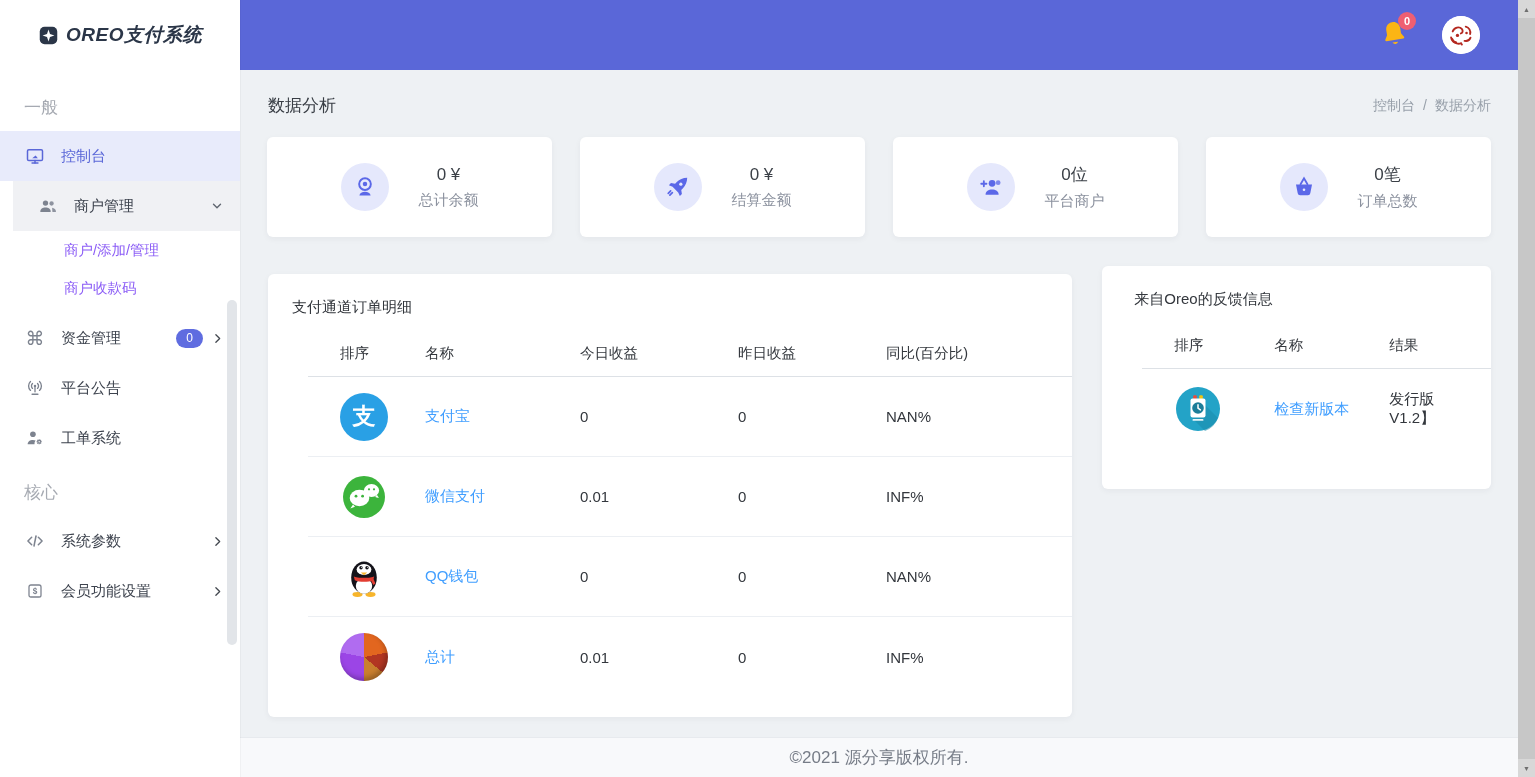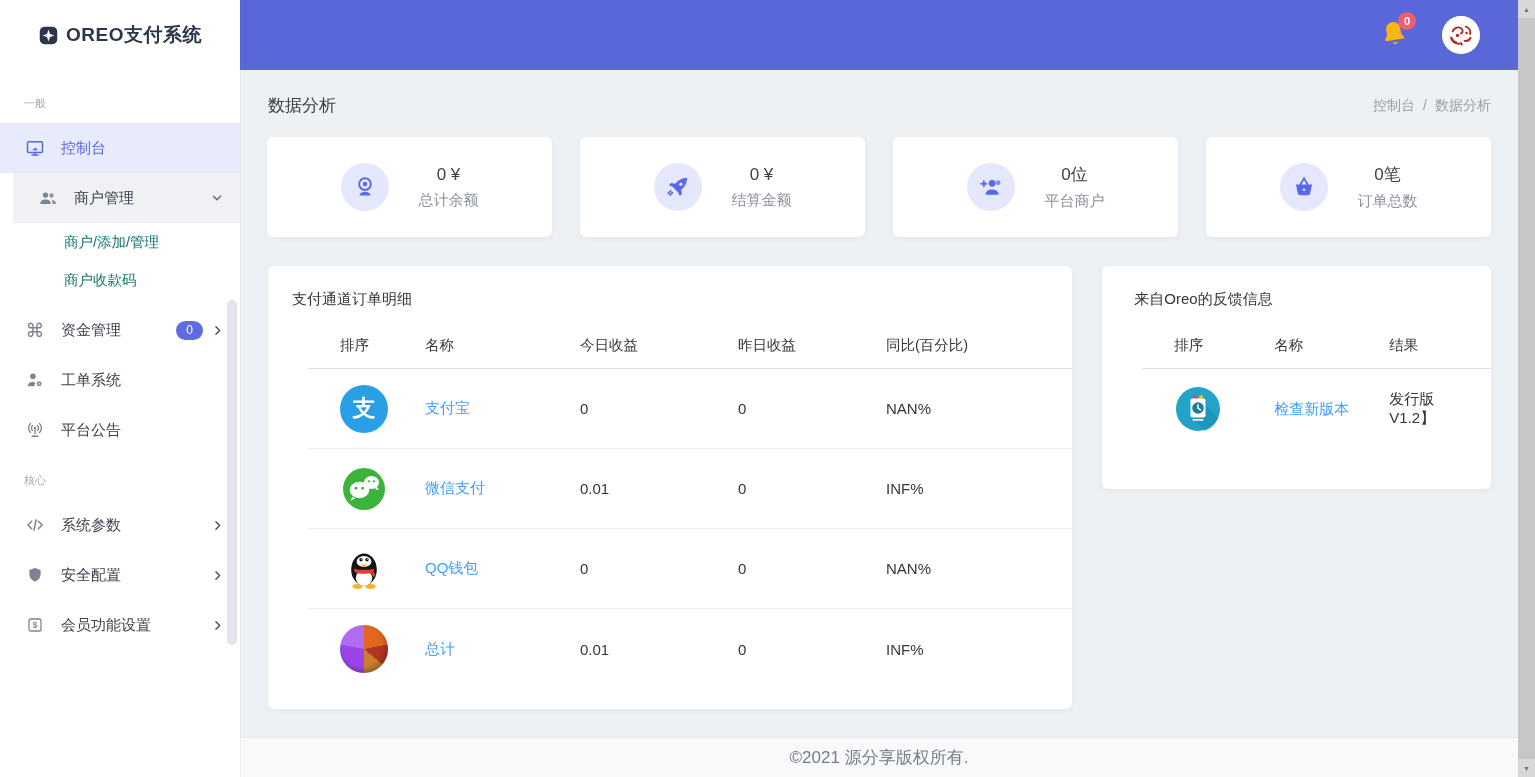--- a/index.html
+++ b/index.html
@@ -7,28 +7,28 @@
   body { font-family:"Liberation Sans","DejaVu Sans",sans-serif; background:#eef1f4; }
   .root { position:relative; width:1535px; height:777px; background:#eef1f4; overflow:hidden; }
 
   
   .vscrollbar { position:absolute; top:0; right:0; width:17px; height:777px; background:#c7c7c7; z-index:40; }
   .vscrollbar .btn { height:18px; background:#d8d8d8; display:flex; align-items:center; justify-content:center; font-size:7px; color:#6f6f6f; }
   .vscrollbar .btn.down { position:absolute; bottom:0; left:0; right:0; }
 
   
   .sidebar { position:absolute; left:0; top:0; width:240px; height:777px; background:#ffffff; z-index:30; box-shadow:1px 0 0 rgba(0,0,0,0.03); }
-  .logo { height:70px; display:flex; align-items:center; justify-content:center; gap:7px; font-size:19px; font-weight:bold; color:#2b3648; letter-spacing:.5px; }
-  .nav-section { padding:26px 4px 12px 24px; font-size:11px; color:#a6aab2;font-family:Liberation Serif, serif; }
+  .logo { height:70px; display:flex; align-items:center; justify-content:center; gap:7px; font-size:19px; font-weight:bold; color:#2b3648; letter-spacing:.5px;font-style:italic; }
+  .nav-section { padding:26px 4px 12px 24px; font-size:17px; color:#a6aab2;font-family:Liberation Serif, serif; }
   .nav-item { height:50px; display:flex; align-items:center; gap:15px; padding:0 16px 0 24px; font-size:15px; color:#3d434e; cursor:pointer; }
   .nav-item .nicon { width:22px; display:flex; align-items:center; justify-content:center; color:#7d838f; flex:0 0 22px; }
   .nav-item.active { background:#e8ebfb; color:#5a67d8; }
   .nav-item.expanded { background:#f0f1f4;margin-left:13px; }
   .nav-item .spacer { margin-left:auto; display:flex; align-items:center; gap:8px; }
-  .sub-item { height:38px; display:flex; align-items:center; padding-left:64px; font-size:14.5px; color:#0f766e; cursor:pointer; }
+  .sub-item { height:38px; display:flex; align-items:center; padding-left:64px; font-size:14.5px; color:#8b5cf6; cursor:pointer; }
   .cmd-glyph { font-size:19px; line-height:1; color:#7d838f; }
   .badge-pill { background:#5f6ce0; color:#fff; font-size:12px; min-width:27px; height:19px; line-height:19px; text-align:center; border-radius:10px; padding:0 6px; }
   .side-thumb { position:absolute; right:3px; top:300px; width:10px; height:345px; border-radius:6px; background:#e2e5e9; }
 
   
   .topbar { position:absolute; left:240px; top:0; width:1278px; height:70px; background:#5a67d8; display:flex; align-items:center; justify-content:flex-end; padding-right:38px; gap:30px; z-index:20; }
   .bell-wrap { position:relative; width:34px; height:34px; cursor:pointer; }
   .bell-wrap svg { transform:rotate(-9deg); }
   .notif-badge { position:absolute; top:-6px; right:-4px; background:#ee5f72; color:#fff; font-size:11px; font-weight:bold; width:18px; height:18px; border-radius:50%; display:flex; align-items:center; justify-content:center; }
   .avatar { width:38px; height:38px; border-radius:50%; background:#fff; overflow:hidden; cursor:pointer; flex:0 0 38px; }
@@ -42,21 +42,21 @@
 
   .stats-row { display:flex; gap:28px; padding:0 27px; }
   .stat-card { flex:1; height:100px; background:#fff; border-radius:6px; box-shadow:0 2px 6px rgba(35,48,66,.05); display:flex; align-items:center; justify-content:center; gap:30px; }
   .stat-circle { width:48px; height:48px; border-radius:50%; background:#e5e8fc; display:flex; align-items:center; justify-content:center; }
   .stat-texts { display:flex; flex-direction:column; align-items:center; gap:6px; }
   .stat-value { font-size:17px; color:#3b4047; }
   .stat-label { font-size:15px; color:#8b919e; }
 
   .main-row { display:flex; gap:30px; padding:29px 27px 0 28px; align-items:flex-start; }
   .card { background:#fff; border-radius:6px; box-shadow:0 2px 6px rgba(35,48,66,.05); }
-  .table-card { width:805px; padding:24px 0 20px; }
+  .table-card { width:805px; padding:24px 0 20px;margin-top:8px; }
   .card-title { font-size:15px; color:#33373d; padding:0 24px; }
   .feedback-card { width:389px; padding:24px 0 40px; }
   .feedback-card .card-title { padding:0 32px; }
 
   .tbl { margin-top:14px;padding-left:40px; }
   .tbl-head { display:grid; align-items:center; height:46px; padding:0 32px; font-size:14.5px; color:#33373d; border-bottom:1px solid #dde1e6; }
   .tbl-row { display:grid; align-items:center; height:80px; padding:0 32px; font-size:15px; color:#33373d; border-bottom:1px solid #eceff3; }
   .tbl-row.last { border-bottom:none; }
   .cols-5 { grid-template-columns:85px 155px 158px 148px 1fr; }
   .cols-3 { grid-template-columns:100px 115px 1fr; }
@@ -125,90 +125,75 @@
         </span>
       <span>资金管理</span>
       <span class="spacer">
         <span class="badge-pill">0</span>
         <span style="display:flex">
           <svg width="13" height="13" viewBox="0 0 24 24" fill="none" stroke="#43484f" stroke-width="2.4" stroke-linecap="round" stroke-linejoin="round">
               <polyline points="9,5 16,12 9,19"></polyline>
             </svg>
         </span>
       </span>
+    </div>
+
+    <div class="nav-item">
+      <span class="nicon">
+        <svg width="20" height="20" viewBox="0 0 24 24" fill="none" stroke="#7d838f" stroke-width="1.6" stroke-linecap="round">
+            <circle cx="12" cy="9.5" r="1.5" fill="#7d838f" stroke="none"></circle>
+            <path d="M9 12.5a4.2 4.2 0 0 1 0-6"></path>
+            <path d="M15 6.5a4.2 4.2 0 0 1 0 6"></path>
+            <path d="M6.6 14.9a7.5 7.5 0 0 1 0-10.8"></path>
+            <path d="M17.4 4.1a7.5 7.5 0 0 1 0 10.8"></path>
+            <path d="M12 11.5v5"></path>
+            <path d="M8.5 19.5h7"></path>
+          </svg>
+      </span>
+      <span>平台公告</span>
     </div>
 
     <div class="nav-item">
       <span class="nicon">
         <svg width="20" height="20" viewBox="0 0 24 24" fill="#7d838f">
             <circle cx="9.5" cy="7.5" r="3.4"></circle>
             <path d="M3.2 19.5c0-3.4 2.9-5.2 6.3-5.2 1.2 0 2.3.2 3.2.6a6.2 6.2 0 0 0-1.3 4.6z"></path>
             <g stroke="#7d838f" stroke-width="1.4">
               <line x1="17" y1="13.4" x2="17" y2="19.6"></line>
               <line x1="13.9" y1="16.5" x2="20.1" y2="16.5"></line>
               <line x1="14.8" y1="14.3" x2="19.2" y2="18.7"></line>
               <line x1="19.2" y1="14.3" x2="14.8" y2="18.7"></line>
             </g>
             <circle cx="17" cy="16.5" r="2"></circle>
             <circle cx="17" cy="16.5" r=".9" fill="#fff"></circle>
           </svg>
       </span>
       <span>工单系统</span>
     </div>
 
-    <div class="nav-item">
-      <span class="nicon">
-        <svg width="20" height="20" viewBox="0 0 24 24" fill="none" stroke="#7d838f" stroke-width="1.6" stroke-linecap="round">
-            <circle cx="12" cy="9.5" r="1.5" fill="#7d838f" stroke="none"></circle>
-            <path d="M9 12.5a4.2 4.2 0 0 1 0-6"></path>
-            <path d="M15 6.5a4.2 4.2 0 0 1 0 6"></path>
-            <path d="M6.6 14.9a7.5 7.5 0 0 1 0-10.8"></path>
-            <path d="M17.4 4.1a7.5 7.5 0 0 1 0 10.8"></path>
-            <path d="M12 11.5v5"></path>
-            <path d="M8.5 19.5h7"></path>
-          </svg>
-      </span>
-      <span>平台公告</span>
-    </div>
-
     <div class="nav-section" style="padding-top:18px;">核心</div>
 
     <div class="nav-item">
       <span class="nicon">
         <svg width="20" height="20" viewBox="0 0 24 24" fill="none" stroke="#7d838f" stroke-width="1.8" stroke-linecap="round" stroke-linejoin="round">
             <polyline points="8,7.5 3.5,12 8,16.5"></polyline>
             <polyline points="16,7.5 20.5,12 16,16.5"></polyline>
             <line x1="13.2" y1="6" x2="10.8" y2="18"></line>
           </svg>
       </span>
       <span>系统参数</span>
       <span class="spacer">
           <span style="display:flex">
             <svg width="13" height="13" viewBox="0 0 24 24" fill="none" stroke="#43484f" stroke-width="2.4" stroke-linecap="round" stroke-linejoin="round">
               <polyline points="9,5 16,12 9,19"></polyline>
             </svg>
           </span>
         </span>
     </div>
 
-    <div class="nav-item">
-      <span class="nicon">
-        <svg width="18" height="18" viewBox="0 0 24 24" fill="#7d838f">
-            <path d="M12 2.5l7.5 2.8v5.2c0 4.8-3.1 8.4-7.5 10-4.4-1.6-7.5-5.2-7.5-10V5.3z"></path>
-          </svg>
-      </span>
-      <span>安全配置</span>
-      <span class="spacer">
-          <span style="display:flex">
-            <svg width="13" height="13" viewBox="0 0 24 24" fill="none" stroke="#43484f" stroke-width="2.4" stroke-linecap="round" stroke-linejoin="round">
-              <polyline points="9,5 16,12 9,19"></polyline>
-            </svg>
-          </span>
-        </span>
-    </div>
 
 
     <div class="nav-item">
       <span class="nicon">
         <svg width="18" height="18" viewBox="0 0 24 24" fill="none" stroke="#7d838f" stroke-width="1.7">
             <rect x="4" y="4" width="16" height="16" rx="2.5"></rect>
             <text x="12" y="16.2" font-size="11" fill="#7d838f" stroke="none" text-anchor="middle" font-weight="bold">$</text>
           </svg>
       </span>
       <span>会员功能设置</span>

